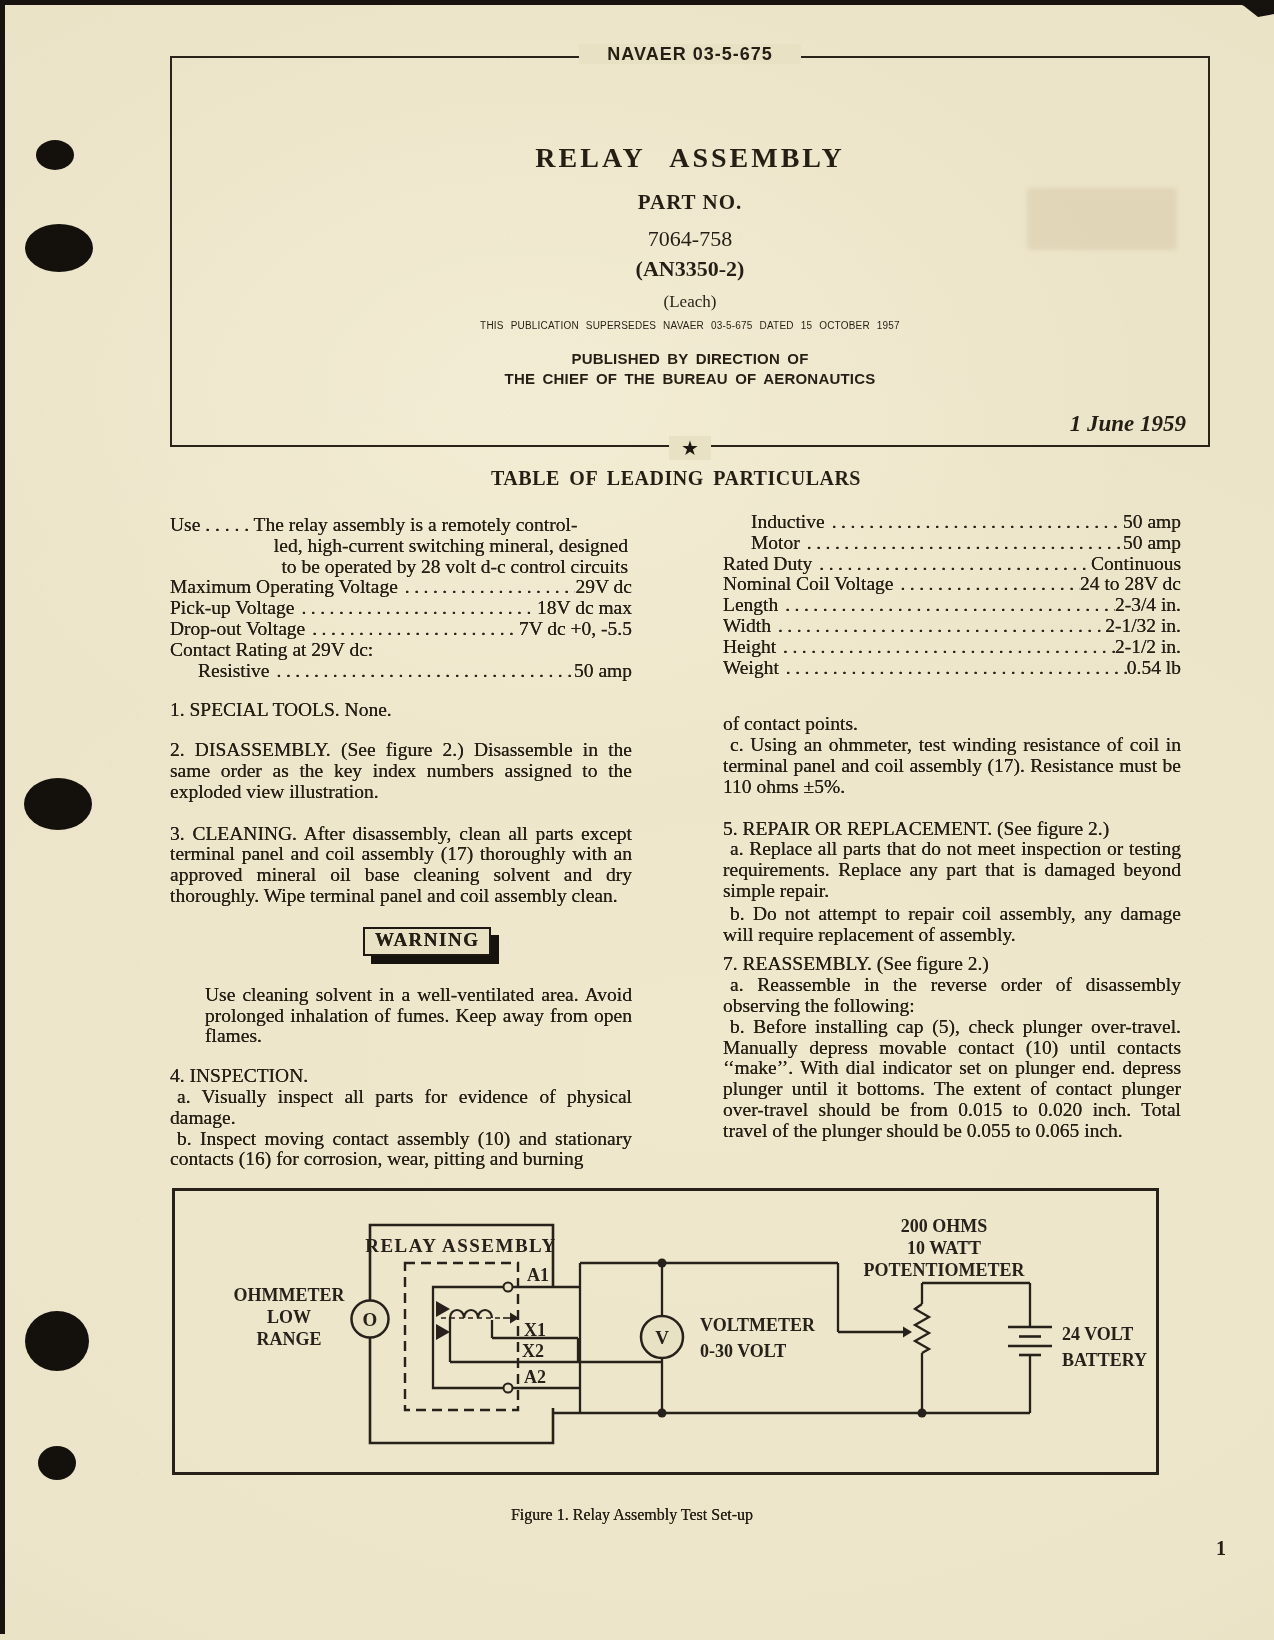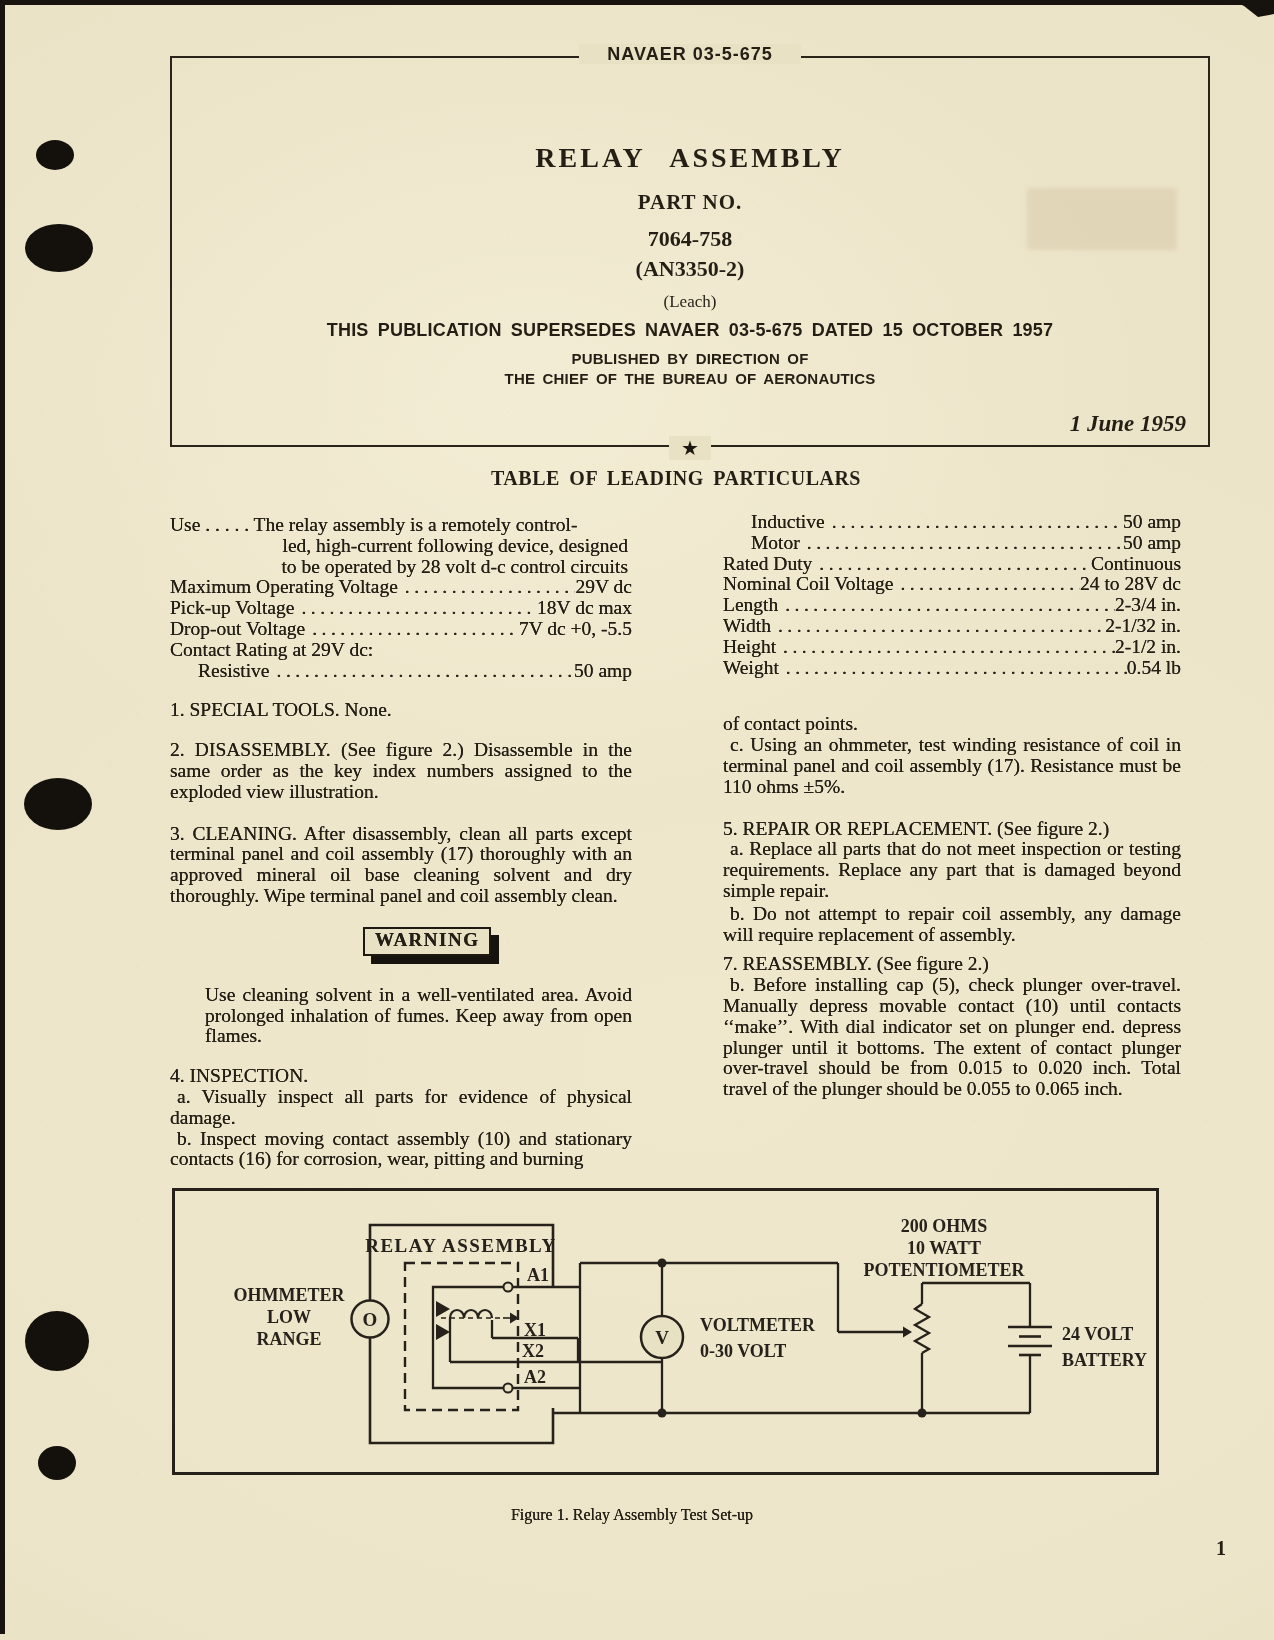--- a/index.html
+++ b/index.html
@@ -26,25 +26,25 @@
   
   #hbox{position:absolute; left:170px; top:56px; width:1036px; height:387px;
         border:2.5px solid #29231a;}
   #hbox .c{position:absolute; left:0; width:100%; text-align:center; white-space:nowrap;}
   .docnum{top:-14px; font-family:"Liberation Sans",sans-serif; font-weight:bold;
           font-size:18px; letter-spacing:1px;}
   .docnum span{background:#e9e1c4; padding:0 28px;}
   .title{top:30px; font-size:33px; font-weight:bold; letter-spacing:-.3px;}
   .subject{top:84px; font-size:28px; font-weight:bold; letter-spacing:3px; word-spacing:16px;}
   .partlabel{top:132px; font-size:21px; font-weight:bold; letter-spacing:1px;}
-  .partno{top:168px; font-size:22px; font-weight:bold;}
+  .partno{top:168px; font-size:22px; font-weight:normal;}
   .altpart{top:198px; font-size:22px; font-weight:bold;}
   .leach{top:234px; font-size:17px;}
-  .supersedes{top:262px; font-family:"Liberation Sans",sans-serif; font-weight:bold;
-              font-size:18px; word-spacing:4px; letter-spacing:.2px;}
+  .supersedes{top:262px; font-family:"Liberation Sans",sans-serif; font-weight:normal;
+              font-size:10px; word-spacing:4px; letter-spacing:.2px;}
   .pub{font-family:"Liberation Sans",sans-serif; font-weight:bold; font-size:15px;
        word-spacing:3px; letter-spacing:.2px;}
   .pub1{top:292px;} .pub2{top:312px;}
   .date{position:absolute; right:22px; bottom:8px; font-size:23px; font-weight:bold;
         font-style:italic;}
   .star{position:absolute; bottom:-15px; left:50%; transform:translateX(-50%);
         background:#e9e1c4; padding:0 12px; font-size:20px; color:#1d1812;}
   .stamp{position:absolute; left:855px; top:130px; width:150px; height:62px;
          background:rgba(171,139,98,.16); filter:blur(2px); border-radius:3px;}
   
@@ -184,21 +184,21 @@
     <div class="c pub pub2">THE CHIEF OF THE BUREAU OF AERONAUTICS</div>
     <div class="date">1 June 1959</div>
     <div class="star">★</div>
     <div class="stamp"></div>
   </div>
 
   <div class="tabletitle">TABLE OF LEADING PARTICULARS</div>
 
   <div id="colL" class="col">
     <div class="userow">Use . . . . .  The relay assembly is a remotely control-</div>
-    <div class="usecont">led, high-current following device, designed</div>
+    <div class="usecont">led, high-current switching mineral, designed</div>
     <div class="usecont">to be operated by 28 volt d-c control circuits</div>
     <div class="lrow">
       <span class="lbl">Maximum Operating Voltage</span>
       <span class="dots">..............................................................................................</span>
       <span class="val">29V dc</span>
     </div>
     <div class="lrow">
       <span class="lbl">Pick-up Voltage</span>
       <span class="dots">..............................................................................................</span>
       <span class="val">18V dc max</span>
@@ -268,18 +268,19 @@
       <span class="dots">..............................................................................................</span>
       <span class="val">0.54 lb</span>
     </div>
 
     <p class="para gap20">of contact points.</p>
     <p class="para gap0 sub">c.  Using an ohmmeter, test winding resistance of coil in terminal panel and coil assembly (17).  Resistance must be 110 ohms ±5%.</p>
     <p class="para gap21">5.  REPAIR OR REPLACEMENT.  (See figure 2.)</p>
     <p class="para gap0 sub">a.  Replace all parts that do not meet inspection or testing requirements.  Replace any part that is damaged beyond simple repair.</p>
     <p class="para gap2 sub">b.  Do not attempt to repair coil assembly, any damage will require replacement of assembly.</p>
     <p class="para gap9">7.  REASSEMBLY.  (See figure 2.)</p>
+    <p class="para gap0 sub">a.  Reassemble in the reverse order of disassembly observing the following:</p>
     <p class="para gap0 sub">b.  Before installing cap (5), check plunger over-travel. Manually depress movable contact (10) until contacts ‘‘make’’.  With dial indicator set on plunger end. depress plunger until it bottoms.  The extent of contact plunger over-travel should be from 0.015 to 0.020 inch. Total travel of the plunger should be 0.055 to 0.065 inch.</p>
   </div>
 
   <div class="caption">Figure 1.  Relay Assembly Test Set-up</div>
   <div class="pagenum">1</div>
 </div>
 
 </body></html>

